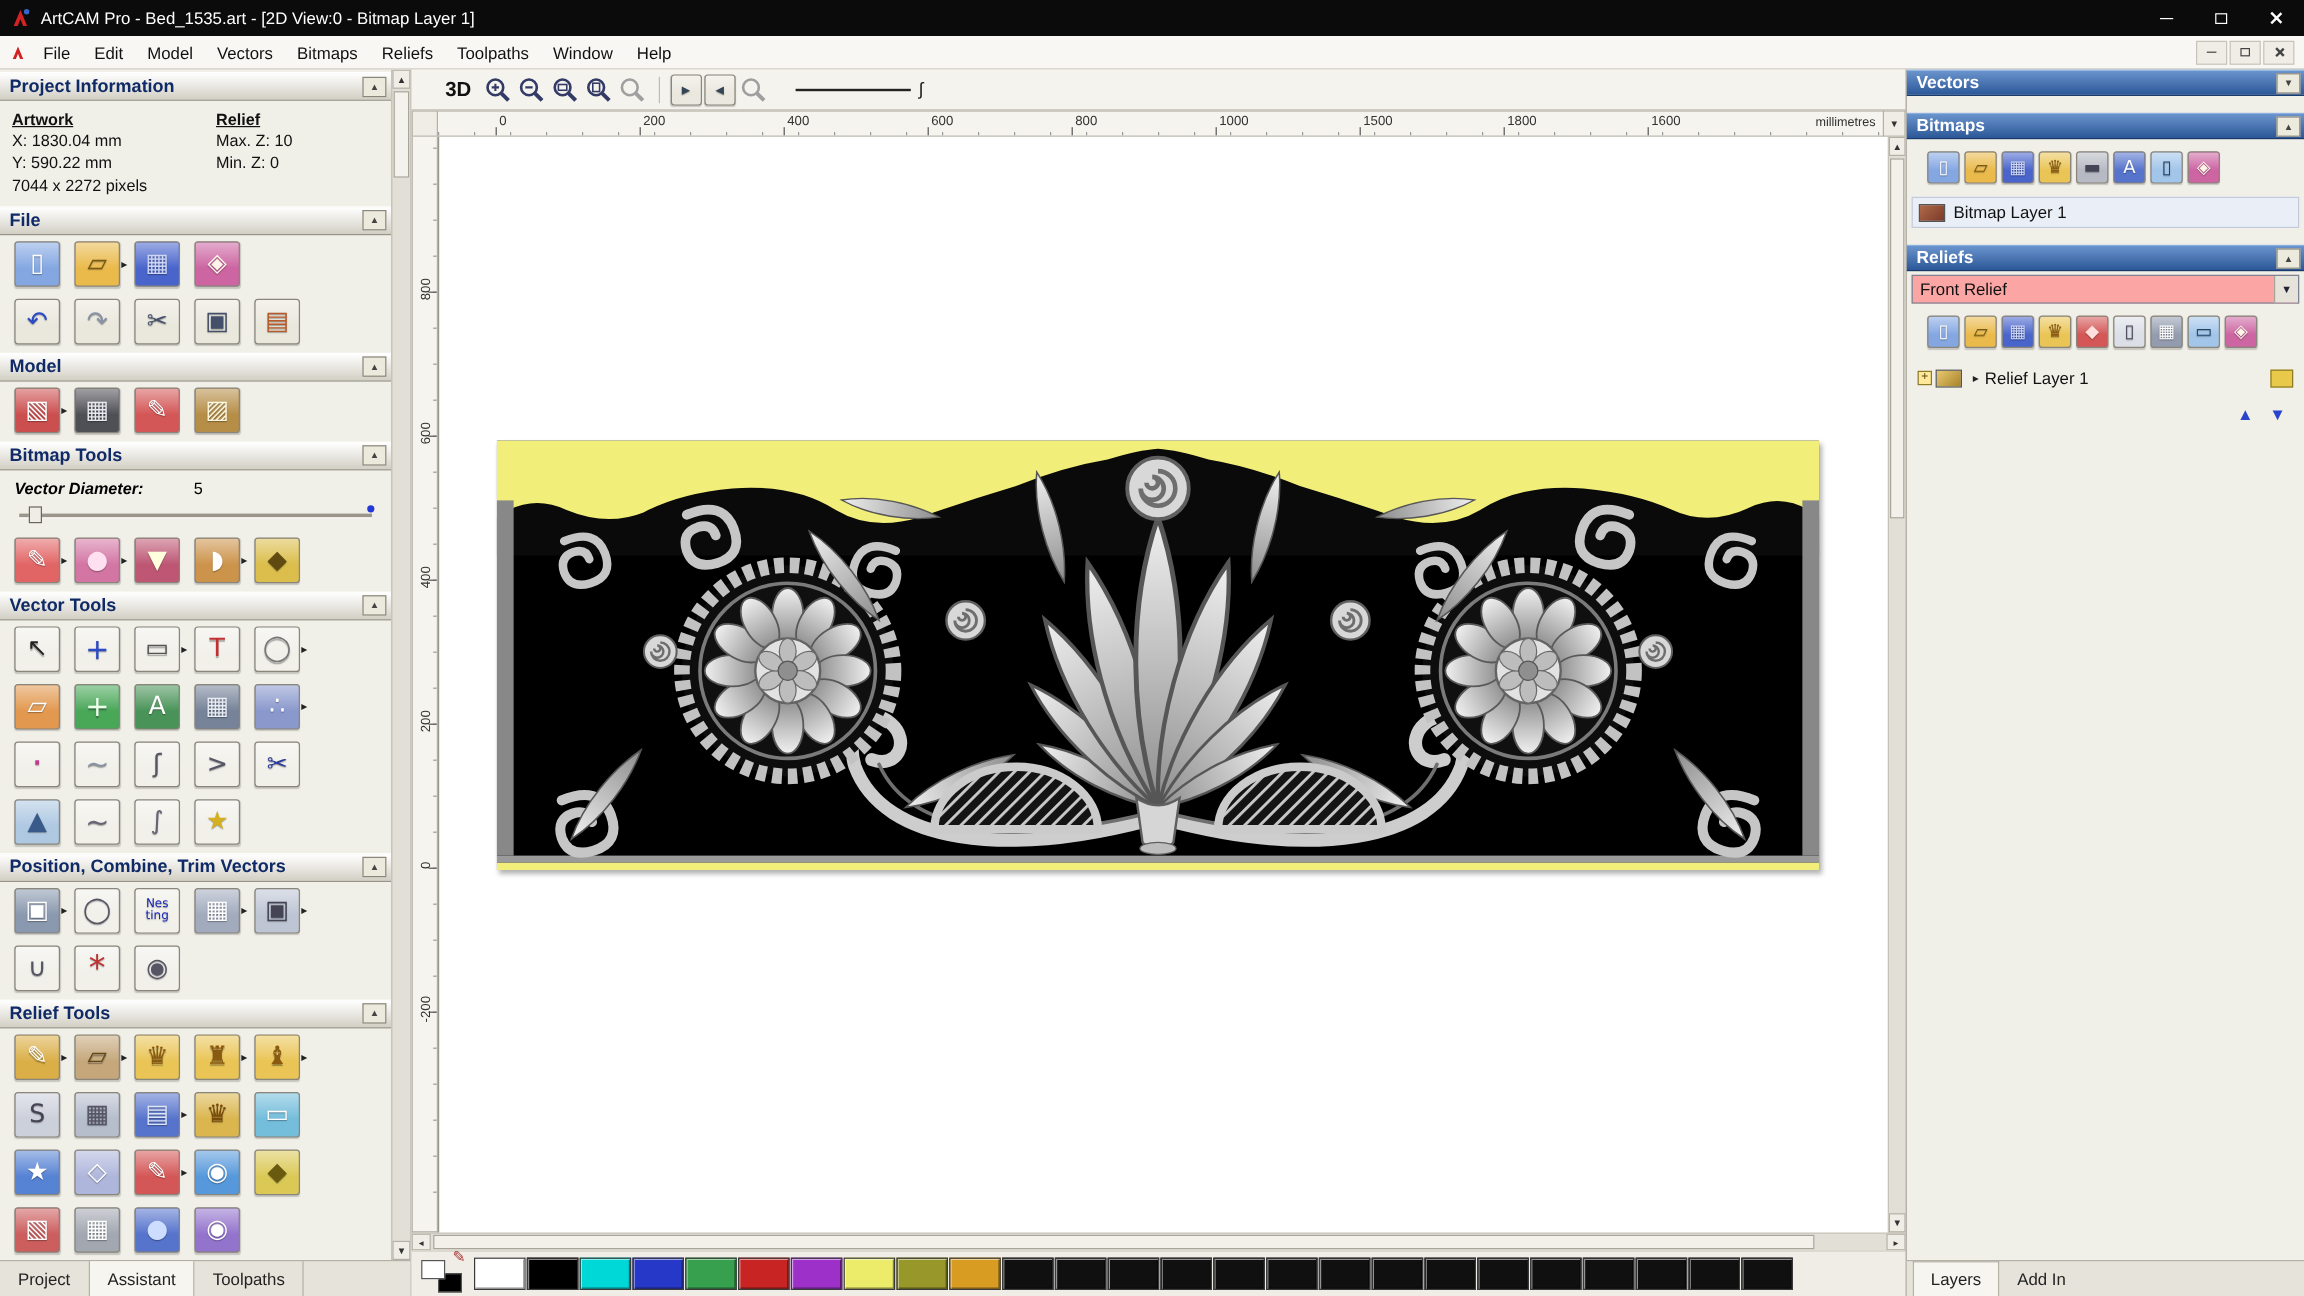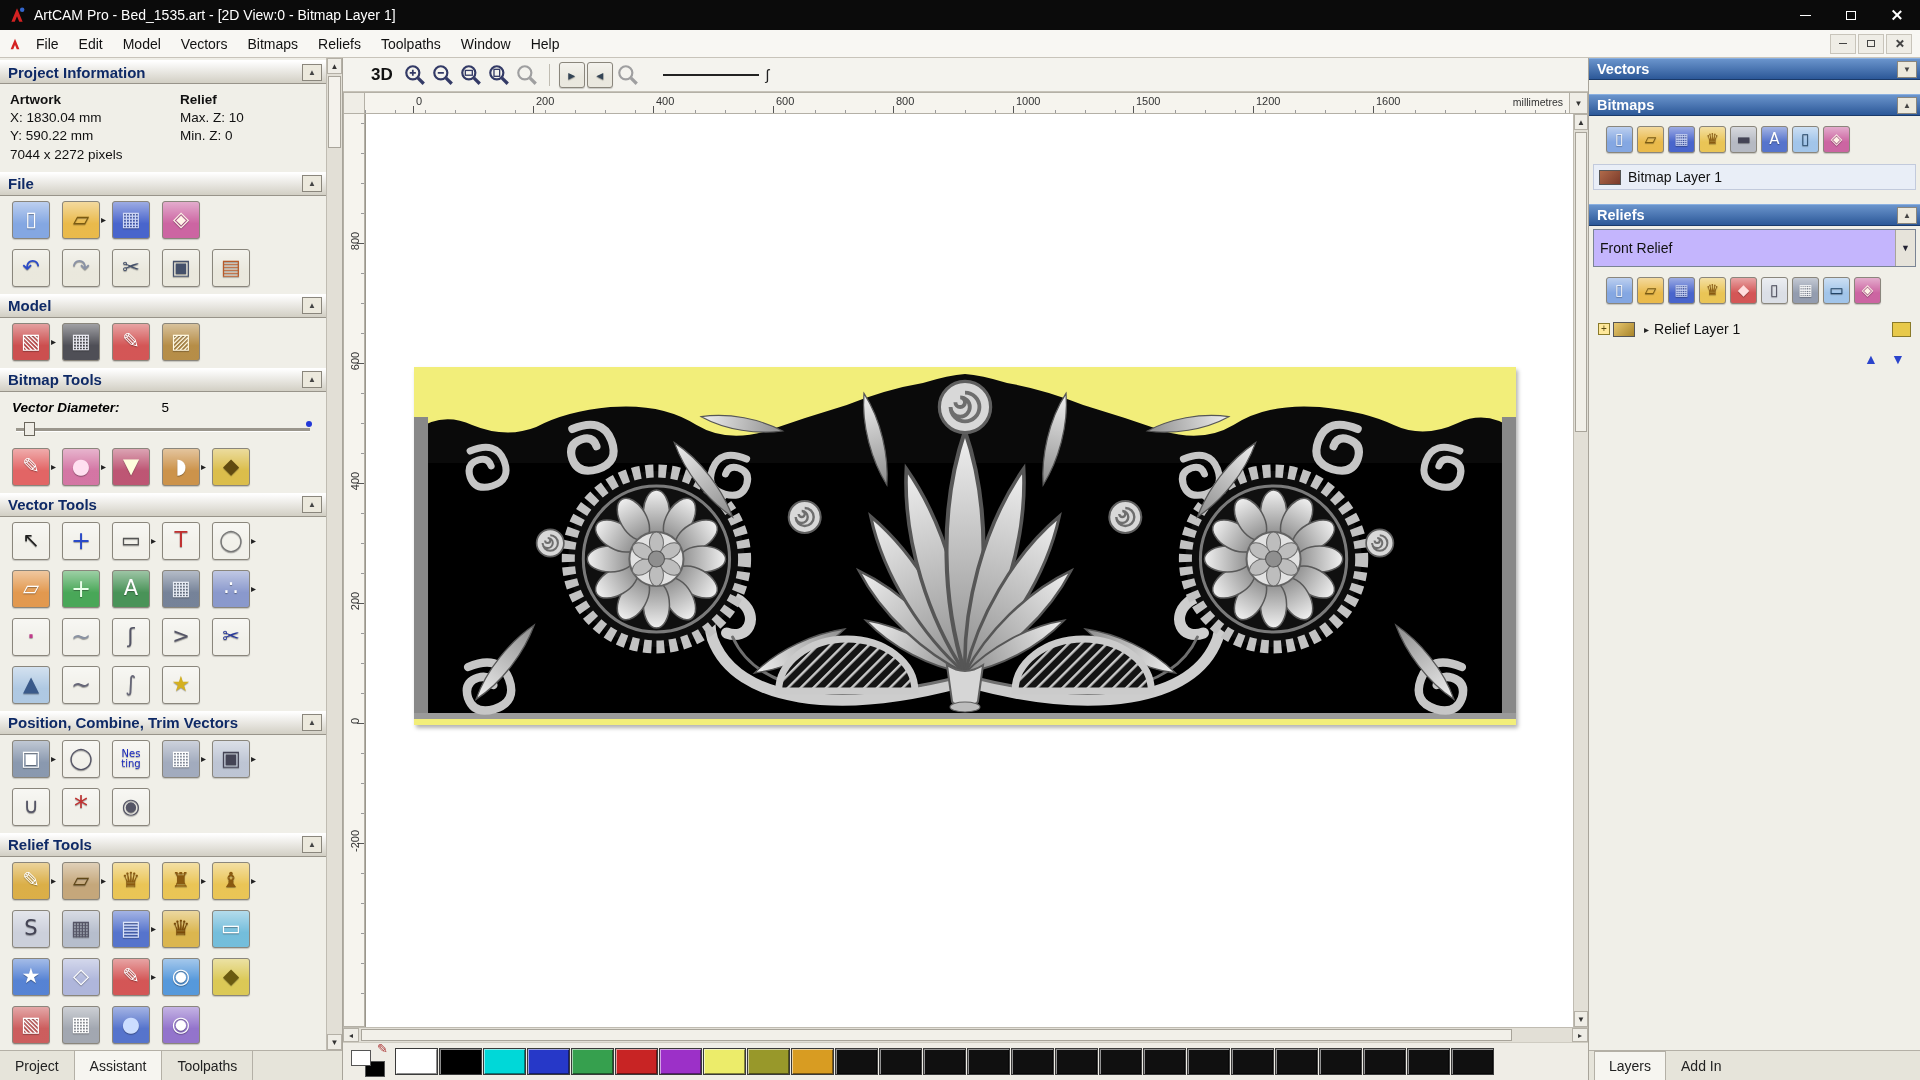--- a/index.html
+++ b/index.html
@@ -35,21 +35,21 @@
   
   .left-panel { width:343px; background:#f0efe8; border-right:1px solid #a8a49a; display:flex; flex-direction:column; flex:0 0 auto; }
   .lp-body { flex:1; position:relative; overflow:hidden; }
   .lp-content { position:absolute; left:0; top:0; right:16px; bottom:0; overflow:hidden; }
   .sec-hdr { height:24px; margin-top:2px; background:linear-gradient(180deg,#ffffff,#d2cfc4); border-top:1px solid #fff; border-bottom:1px solid #98948a; display:flex; align-items:center; padding:0 4px 0 8px; }
   .sec-title { font-weight:bold; font-size:15px; color:#0f2a66; flex:1; }
   .roll { width:20px; height:17px; background:#ece9dd; border:1px solid #8a867c; font-size:8px; display:flex; align-items:center; justify-content:center; color:#444; }
   .pi { padding:7px 10px 6px; font-size:13.5px; color:#111; display:flex; }
   .pi-col1 { flex:1.25; } .pi-col2 { flex:1; }
   .pi div { line-height:1.35; }
-  .pi-b { font-weight:bold; }
+  .pi-b { font-weight:bold;text-decoration:underline; }
   .icon-row { display:flex; align-items:center; padding:5px 0 5px 12px; }
   .islot { width:50px; display:flex; align-items:center; flex:0 0 auto; }
   .islot.small { width:31px; }
   .ticon { border:1px solid #8a867c; border-radius:3px; display:inline-flex; align-items:center; justify-content:center; overflow:hidden; box-shadow:0 1px 1px rgba(0,0,0,.18); flex:0 0 auto; }
   .ticon.flat { border-color:transparent; box-shadow:none; background:transparent !important; }
   .ticon .glyph { line-height:1; font-family:"DejaVu Sans", sans-serif; text-shadow:0 1px 1px rgba(0,0,0,.35); white-space:pre; text-align:center; }
   .ticon.dis { opacity:.45; filter:grayscale(.8); }
   .dd { width:9px; font-size:10px; color:#222; margin-left:1px; }
   .brush-line { padding:8px 12px 2px; font-size:13.5px; }
   .brush-lab { font-weight:bold; font-style:italic; }
@@ -107,21 +107,21 @@
   
   .right-panel { width:332px; background:#f0efe8; border-left:1px solid #a8a49a; display:flex; flex-direction:column; flex:0 0 auto; }
   .rp-hdr { height:22px; background:linear-gradient(180deg,#6a94cc,#2c5898); color:#fff; font-weight:bold; font-size:14.5px; display:flex; align-items:center; padding:0 3px 0 8px; border-top:1px solid #8ab0e0; border-bottom:1px solid #1a3a6a; flex:0 0 auto; }
   .rp-hdr span.htitle { flex:1; }
   .rp-gap { height:14px; flex:0 0 auto; }
   .rp-tools { display:flex; padding:5px 5px 3px; flex:0 0 auto; }
   .layer-row { display:flex; align-items:center; height:26px; margin:3px 4px 0; background:#e9eef7; border:1px solid #c2cadc; padding:0 5px; font-size:14px; color:#111; flex:0 0 auto; }
   .layer-thumb { width:22px; height:15px; border:1px solid #555; margin-right:7px; flex:0 0 auto; }
   .thumb-bitmap { background:linear-gradient(135deg,#b06a4a,#7a3a2a); }
   .thumb-relief { background:linear-gradient(135deg,#e8c870,#a8842a); }
-  .combo { display:flex; height:38px; margin:3px 4px 0; border:1px solid #7a8494; background:#c4b5fd; align-items:center; font-size:14px; flex:0 0 auto; }
+  .combo { display:flex; height:24px; margin:3px 4px 0; border:1px solid #7a8494; background:#fca5a5; align-items:center; font-size:14px; flex:0 0 auto; }
   .combo-text { flex:1; padding-left:6px; color:#111; }
   .combo-btn { width:20px; height:100%; background:#e6e3da; border-left:1px solid #a8a49a; display:flex; align-items:center; justify-content:center; font-size:9px; color:#223; }
   .relief-layer-row { display:flex; align-items:center; height:26px; margin:4px 4px 0; padding:0 5px; font-size:14px; color:#111; flex:0 0 auto; }
   .plus-badge { width:12px; height:12px; border:1px solid #8a7a2a; background:#ffe89a; font-size:10px; line-height:10px; text-align:center; color:#5a4a10; margin-right:3px; flex:0 0 auto; }
   .expand-arrow { font-size:10px; margin:0 5px 0 2px; color:#222; }
   .rl-right-icon { margin-left:auto; width:19px; height:15px; background:#e8c94a; border:1px solid #8a7a2a; flex:0 0 auto; }
   .updown-row { display:flex; justify-content:flex-end; gap:7px; padding:8px 12px 0; flex:0 0 auto; }
   .ud-btn { width:20px; height:18px; display:flex; align-items:center; justify-content:center; color:#2a44cc; font-size:14px; }
   .rp-spacer { flex:1; }
   .rp-tabs { height:30px; display:flex; border-top:1px solid #b4b0a6; background:#e6e4da; align-items:stretch; padding-left:5px; flex:0 0 auto; }
@@ -734,21 +734,21 @@
             <span class="hr-lab" style="left: 291px;">400</span>
             <span class="hr-tick" style="left: 408px;"></span>
             <span class="hr-lab" style="left: 411px;">600</span>
             <span class="hr-tick" style="left: 528px;"></span>
             <span class="hr-lab" style="left: 531px;">800</span>
             <span class="hr-tick" style="left: 648px;"></span>
             <span class="hr-lab" style="left: 651px;">1000</span>
             <span class="hr-tick" style="left: 768px;"></span>
             <span class="hr-lab" style="left: 771px;">1500</span>
             <span class="hr-tick" style="left: 888px;"></span>
-            <span class="hr-lab" style="left: 891px;">1200</span>
+            <span class="hr-lab" style="left: 891px;">1800</span>
             <span class="hr-tick" style="left: 1008px;"></span>
             <span class="hr-lab" style="left: 1011px;">1600</span>
           </div>
         <div class="ruler-menu" id="rulerMenu">▼</div>
       </div>
       <div class="canvas-main">
         <div class="vruler" id="vruler">
             <span class="vr-mtick" style="top: 9px;"></span>
             <span class="vr-mtick" style="top: 39px;"></span>
             <span class="vr-mtick" style="top: 69px;"></span>

